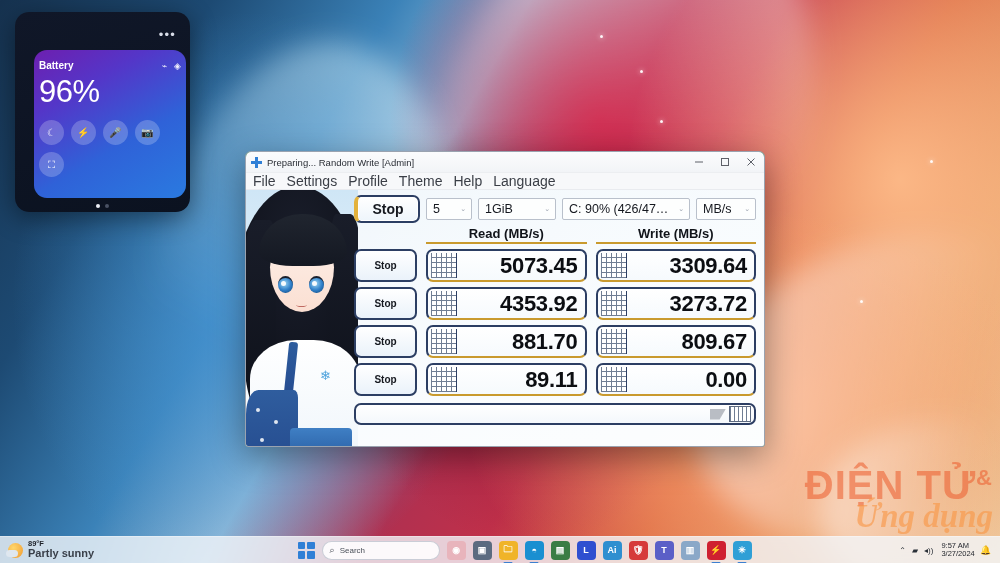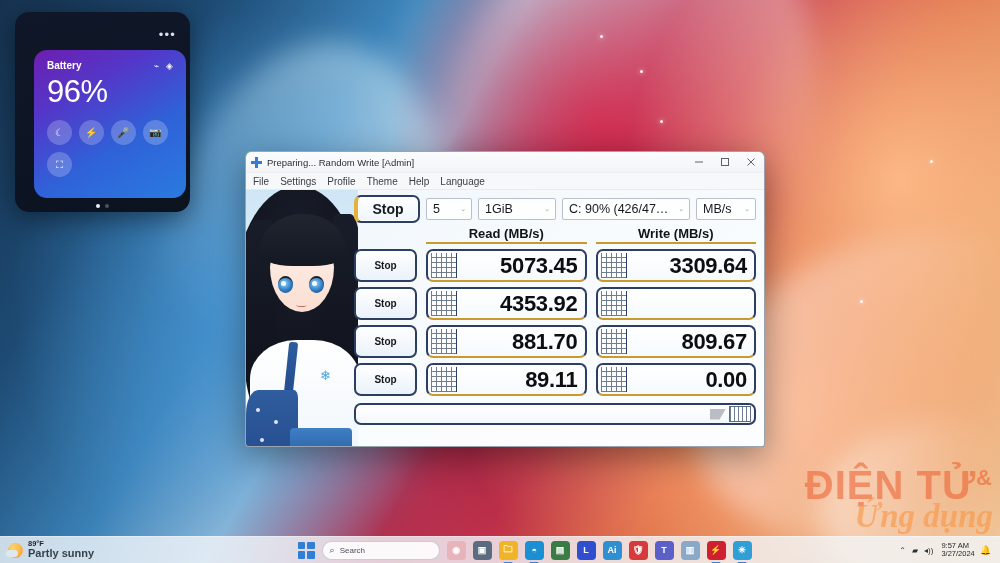--- a/index.html
+++ b/index.html
@@ -67,21 +67,21 @@
     padding: 10px 9px 8px 9px;
   }
   #phone-widget .dots-menu {
     position: absolute; right: 14px; top: 16px; color: #d8dde8;
     font-size: 13px; letter-spacing: 1.2px; line-height: 1;
   }
   .battery-card {
     position: absolute; left: 19px; top: 38px; width: 152px; height: 148px;
     border-radius: 13px;
     background: linear-gradient(150deg, #6d1fb0 0%, #5436c8 28%, #2f62d8 62%, #2a7ae0 100%);
-    padding: 10px 13px;
+    padding: 10px 5px;
     overflow: hidden;
   }
   .bc-head { display: flex; align-items: center; justify-content: space-between; }
   .bc-title { color: #fff; font-size: 10px; font-weight: bold; }
   .bc-icons { display: flex; gap: 7px; }
   .bc-icons span { font-size: 9px; color: #fff; opacity: .92; }
   .bc-pct { color: #fff; font-size: 31px; font-weight: 300; margin-top: 3px; letter-spacing: -.5px; }
   .bc-actions { display: flex; gap: 7px; margin-top: 10px; flex-wrap: wrap; }
   .bc-btn {
     width: 25px; height: 25px; border-radius: 50%;
@@ -126,21 +126,21 @@
   .wc { width: 26px; display: flex; align-items: center; justify-content: center;
         font-size: 9px; color: #5d6068; }
   .wc svg { display: block; }
 
   .cdm-menubar {
     height: 17px; flex: 0 0 17px;
     background: #f7f8fa;
     display: flex; align-items: center; gap: 11px; padding-left: 7px;
     border-bottom: 1px solid #e9ebef;
   }
-  .cdm-menubar span { font-size: 10px; color: #3a3e46; }
+  .cdm-menubar span { font-size: 14px; color: #3a3e46; }
 
   .cdm-body {
     flex: 1; position: relative;
     background:
       linear-gradient(180deg, rgba(255,255,255,.55), rgba(255,255,255,.75)),
       linear-gradient(135deg, #dceaf6 0%, #eaf4fb 45%, #f4fafd 100%);
     overflow: hidden;
   }
   
   #shizuku {
@@ -503,20 +503,21 @@
             </div>
           </div>
           <div class="res-row">
             <div class="btn-stop-row">Stop</div>
             <div class="res-box">
               <div class="graph"></div>
               <div class="num">4353.92</div>
             </div>
             <div class="res-box">
               <div class="graph"></div>
+              <div class="num">3273.72</div>
             </div>
           </div>
           <div class="res-row">
             <div class="btn-stop-row">Stop</div>
             <div class="res-box">
               <div class="graph"></div>
               <div class="num">881.70</div>
             </div>
             <div class="res-box">
               <div class="graph"></div>

